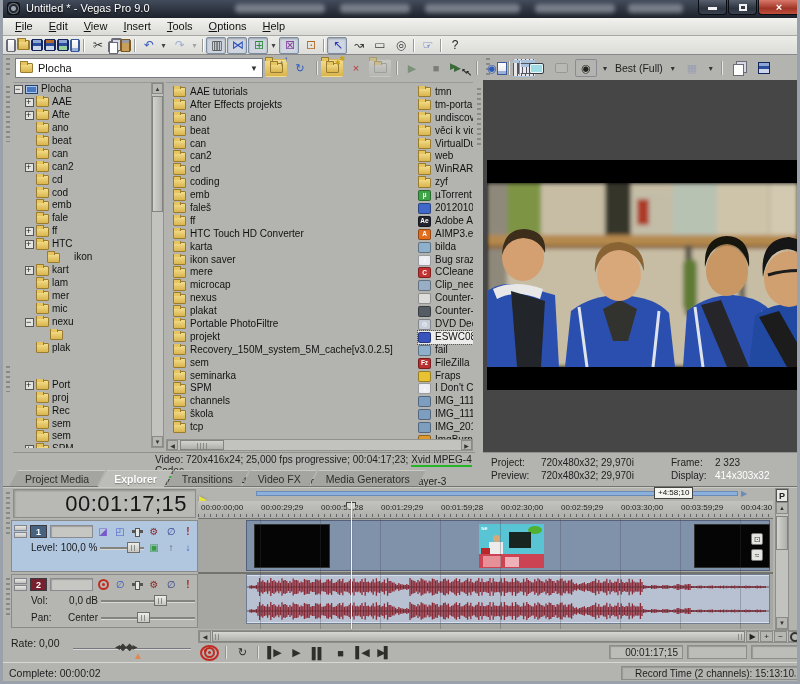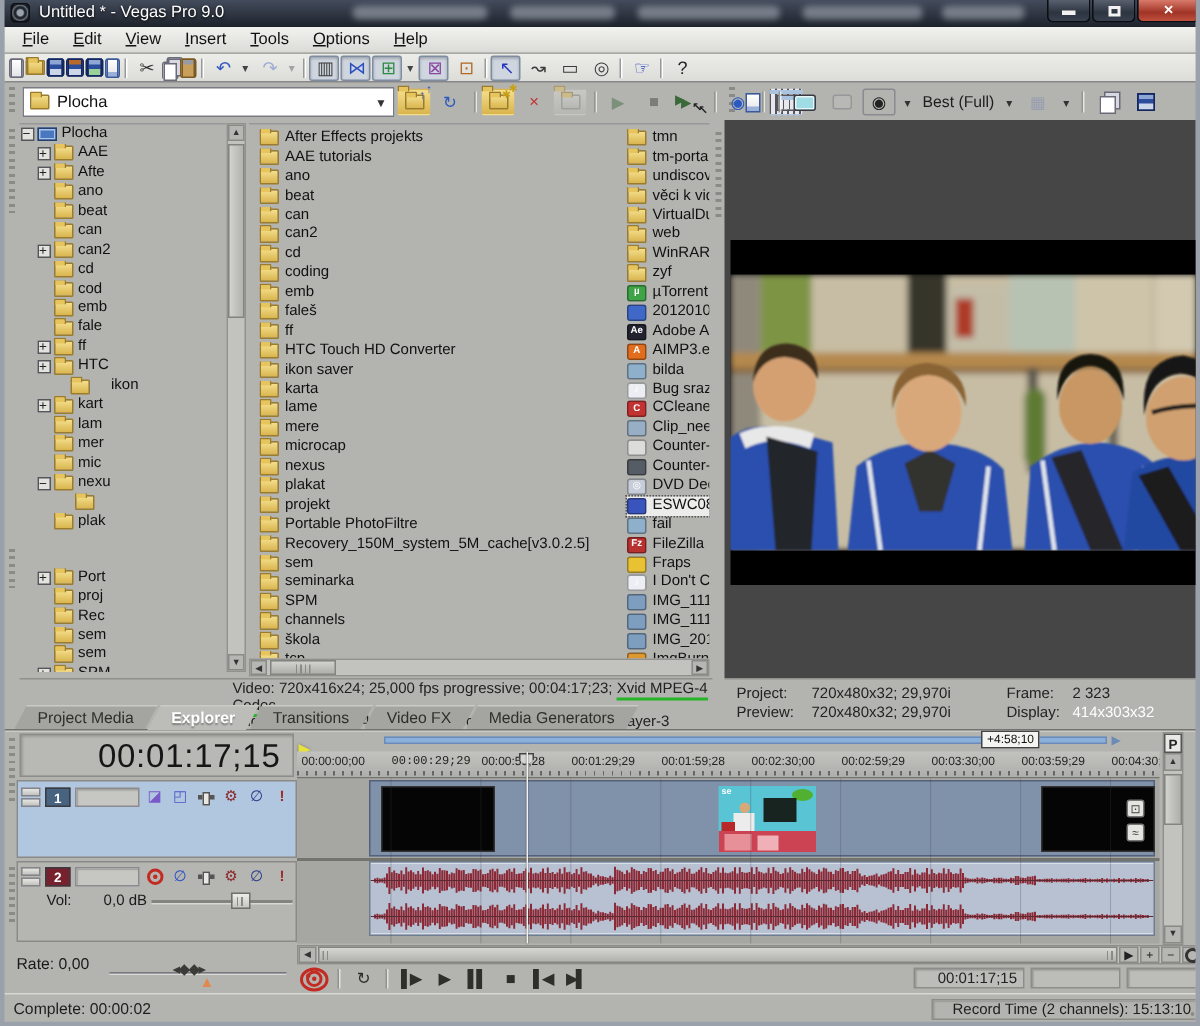--- a/index.html
+++ b/index.html
@@ -571,30 +571,30 @@
     <span class="arr" style="top:0">▲</span>
     <span class="thumb" style="top:13px;height:116px"></span>
     <span class="arr" style="bottom:0">▼</span>
   </div>
 
   <div class="abs filelist">
     <div class="fcol" style="left:7px;width:243px">
 
         <div class="lrow">
           <span class="fic f"></span>
+          <span class="flabel">AAE tutorials</span>
+        </div>
+
+        <div class="lrow">
+          <span class="fic f"></span>
           <span class="flabel">After Effects projekts</span>
         </div>
 
         <div class="lrow">
           <span class="fic f"></span>
-          <span class="flabel">AAE tutorials</span>
-        </div>
-
-        <div class="lrow">
-          <span class="fic f"></span>
           <span class="flabel">ano</span>
         </div>
 
         <div class="lrow">
           <span class="fic f"></span>
           <span class="flabel">beat</span>
         </div>
 
         <div class="lrow">
           <span class="fic f"></span>
@@ -631,32 +631,28 @@
           <span class="flabel">ff</span>
         </div>
 
         <div class="lrow">
           <span class="fic f"></span>
           <span class="flabel">HTC Touch HD Converter</span>
         </div>
 
         <div class="lrow">
           <span class="fic f"></span>
+          <span class="flabel">karta</span>
+        </div>
+
+        <div class="lrow">
+          <span class="fic f"></span>
           <span class="flabel">ikon saver</span>
         </div>
 
-        <div class="lrow">
-          <span class="fic f"></span>
-          <span class="flabel">karta</span>
-        </div>
-
-        <div class="lrow">
-          <span class="fic f"></span>
-          <span class="flabel">lame</span>
-        </div>
 
         <div class="lrow">
           <span class="fic f"></span>
           <span class="flabel">mere</span>
         </div>
 
         <div class="lrow">
           <span class="fic f"></span>
           <span class="flabel">microcap</span>
         </div>
@@ -666,26 +662,26 @@
           <span class="flabel">nexus</span>
         </div>
 
         <div class="lrow">
           <span class="fic f"></span>
           <span class="flabel">plakat</span>
         </div>
 
         <div class="lrow">
           <span class="fic f"></span>
+          <span class="flabel">Portable PhotoFiltre</span>
+        </div>
+
+        <div class="lrow">
+          <span class="fic f"></span>
           <span class="flabel">projekt</span>
-        </div>
-
-        <div class="lrow">
-          <span class="fic f"></span>
-          <span class="flabel">Portable PhotoFiltre</span>
         </div>
 
         <div class="lrow">
           <span class="fic f"></span>
           <span class="flabel">Recovery_150M_system_5M_cache[v3.0.2.5]</span>
         </div>
 
         <div class="lrow">
           <span class="fic f"></span>
           <span class="flabel">sem</span>
@@ -1022,21 +1018,21 @@
   <div class="abs markerbar">
     <span class="bluebar"></span>
     <span class="bluebar-arr">▶</span>
     <span class="ymarker"></span>
     <span class="scroll-tip">+4:58;10</span>
   </div>
 
   <div class="abs ruler">
 
   <span class="tick" style="left: 3px;">00:00:00;00</span>
-      <span class="tick" style="left: 63px; font-family: Liberation Mono, monospace;">00:00:29;29</span>
+      <span class="tick" style="left: 63px;">00:00:29;29</span>
       <span class="tick" style="left: 123px;">00:00:59;28</span>
       <span class="tick" style="left: 183px;">00:01:29;29</span>
       <span class="tick" style="left: 243px;">00:01:59;28</span>
       <span class="tick" style="left: 303px;">00:02:30;00</span>
       <span class="tick" style="left: 363px;">00:02:59;29</span>
       <span class="tick" style="left: 423px;">00:03:30;00</span>
       <span class="tick" style="left: 483px;">00:03:59;29</span>
       <span class="tick" style="left: 543px;">00:04:30;00</span>
     </div>
   <div class="abs cursor-head"></div>
@@ -1109,20 +1105,30 @@
       <span class="namefield"></span>
       <i class="hicon" style="color:#7a5ac8">◪</i>
       <i class="hicon" style="color:#4a5ac8">◰</i>
       <i class="hicon">
           <span class="ic-auto"></span>
         </i>
       <i class="hicon" style="color:#8a2a2a">⚙</i>
       <i class="hicon" style="color:#2a3a8a">∅</i>
       <i class="hicon" style="color:#a02a2a;font-weight:bold">!</i>
     </div>
+    <div class="th-row">
+      <span class="lbl" style="margin-left:17px">Level:</span>
+      <span class="val">100,0 %</span>
+      <span class="slider" style="max-width:52px">
+          <span class="sthumb" style="left:62%"></span>
+        </span>
+      <i class="hicon" style="color:#3a9a4a">▣</i>
+      <i class="hicon" style="color:#555">↑</i>
+      <i class="hicon" style="color:#3a5ac8">↓</i>
+    </div>
   </div>
   <div class="abs thead th2">
     <div class="th-row" style="height:15px">
       <span class="minicol">
           <span class="minibtn"></span>
           <span class="minibtn"></span>
         </span>
       <span class="numbox n2">2</span>
       <span class="namefield"></span>
       <i class="hicon">
@@ -1136,20 +1142,27 @@
       <i class="hicon" style="color:#2a3a8a">∅</i>
       <i class="hicon" style="color:#a02a2a;font-weight:bold">!</i>
     </div>
     <div class="th-row" style="height:17px">
       <span class="lbl" style="margin-left:17px;width:26px">Vol:</span>
       <span class="val" style="width:38px;text-align:right">0,0 dB</span>
       <span class="slider">
           <span class="sthumb" style="left:56%"></span>
         </span>
     </div>
+    <div class="th-row" style="height:17px">
+      <span class="lbl" style="margin-left:17px;width:26px">Pan:</span>
+      <span class="val" style="width:38px;text-align:right">Center</span>
+      <span class="slider">
+          <span class="sthumb" style="left:38%"></span>
+        </span>
+    </div>
   </div>
 
   <div class="abs rate-area">
     <span class="rate-lbl"><span>Rate:</span> <span>0,00</span></span>
     <span class="rate-line"></span>
     <span class="rate-dia">◂◆◆▸</span>
     <span class="rate-tri">▲</span>
   </div>
   <div class="abs transport">
 

